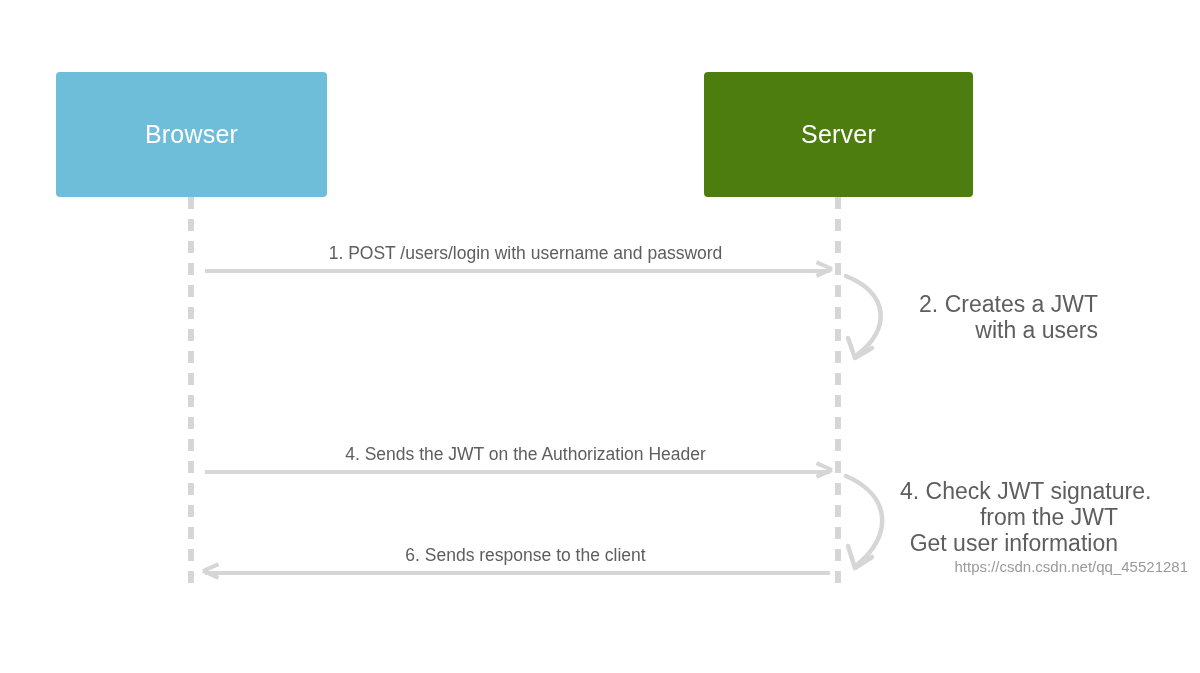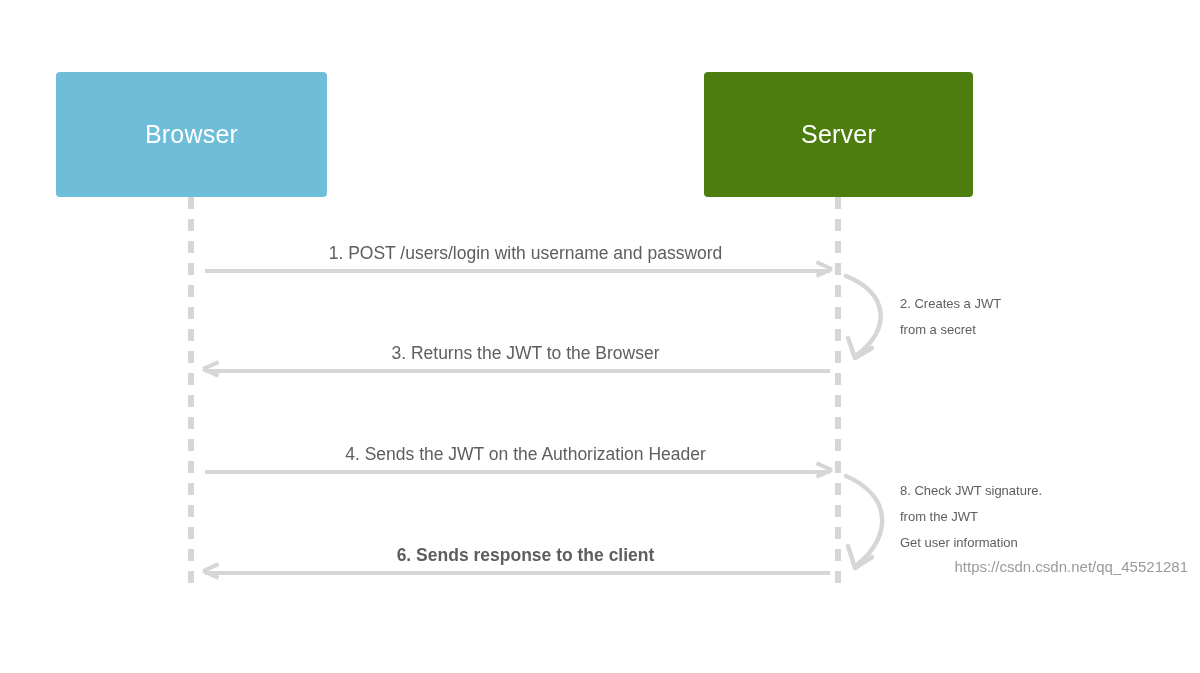--- a/index.html
+++ b/index.html
@@ -99,37 +99,37 @@
     background: #d6d6d6;
   }
   .chev.r-up   { right: -2px; transform-origin: 100% 50%; transform: rotate(-24deg); }
   .chev.r-down { right: -2px; transform-origin: 100% 50%; transform: rotate(24deg); }
   .chev.l-up   { left: -2px;  transform-origin: 0% 50%;   transform: rotate(24deg); }
   .chev.l-down { left: -2px;  transform-origin: 0% 50%;   transform: rotate(-24deg); }
 
   #msg-1 { left: 205px; width: 625px; top: 232px; }
   #msg-3 { left: 205px; width: 625px; top: 332px; }
   #msg-4 { left: 205px; width: 625px; top: 433px; }
-  #msg-6 { left: 205px; width: 625px; top: 534px; font-weight: bold; }
+  #msg-6 { left: 205px; width: 625px; top: 534px; }
 
   
   .self-message {
     position: absolute;
   }
   .self-loop {
     position: absolute;
     left: 0;
     top: 0;
   }
   .self-label {
     position: absolute;
     color: #5e5e5e;
-    font-size: 13px;
+    font-size: 23px;
     line-height: 26px;
-    text-align: left;
+    text-align: right;
     white-space: nowrap;
   }
   #self-2      { left: 838px; top: 268px; width: 260px; height: 100px; }
   #self-2-text { left: 62px;  top: 23px;  width: 198px; }
   #self-5      { left: 838px; top: 468px; width: 280px; height: 120px; }
   #self-5-text { left: 62px;  top: 10px;  width: 218px; }
 
   
   #watermark {
     position: absolute;
@@ -164,45 +164,39 @@
     <div class="chev r-down"></div>
   </div>
 
   <div class="self-message" id="self-2">
     <svg class="self-loop" width="80" height="100" viewBox="0 0 80 100">
       <path d="M 8 8 C 52 26, 52 62, 20 86" fill="none" stroke="#d6d6d6" stroke-width="4.5" stroke-linecap="round"></path>
       <path d="M 10 70 L 17 90 L 34 80" fill="none" stroke="#d6d6d6" stroke-width="4.5" stroke-linecap="round" stroke-linejoin="round"></path>
     </svg>
     <div class="self-label" id="self-2-text">
       <div>2. Creates a JWT</div>
-      <div>from a secret</div>
+      <div>with a users</div>
     </div>
   </div>
 
-  <div class="message" id="msg-3">
-    <div class="message-label">3. Returns the JWT to the Browser</div>
-    <div class="message-line"></div>
-    <div class="chev l-up"></div>
-    <div class="chev l-down"></div>
-  </div>
 
   <div class="message" id="msg-4">
     <div class="message-label">4. Sends the JWT on the Authorization Header</div>
     <div class="message-line"></div>
     <div class="chev r-up"></div>
     <div class="chev r-down"></div>
   </div>
 
   <div class="self-message" id="self-5">
     <svg class="self-loop" width="80" height="110" viewBox="0 0 80 110">
       <path d="M 8 8 C 54 28, 54 68, 20 96" fill="none" stroke="#d6d6d6" stroke-width="4.5" stroke-linecap="round"></path>
       <path d="M 10 78 L 17 100 L 34 89" fill="none" stroke="#d6d6d6" stroke-width="4.5" stroke-linecap="round" stroke-linejoin="round"></path>
     </svg>
     <div class="self-label" id="self-5-text">
-      <div>8. Check JWT signature.</div>
+      <div>4. Check JWT signature.</div>
       <div>from the JWT</div>
       <div>Get user information</div>
     </div>
   </div>
 
   <div class="message" id="msg-6">
     <div class="message-label">6. Sends response to the client</div>
     <div class="message-line"></div>
     <div class="chev l-up"></div>
     <div class="chev l-down"></div>

